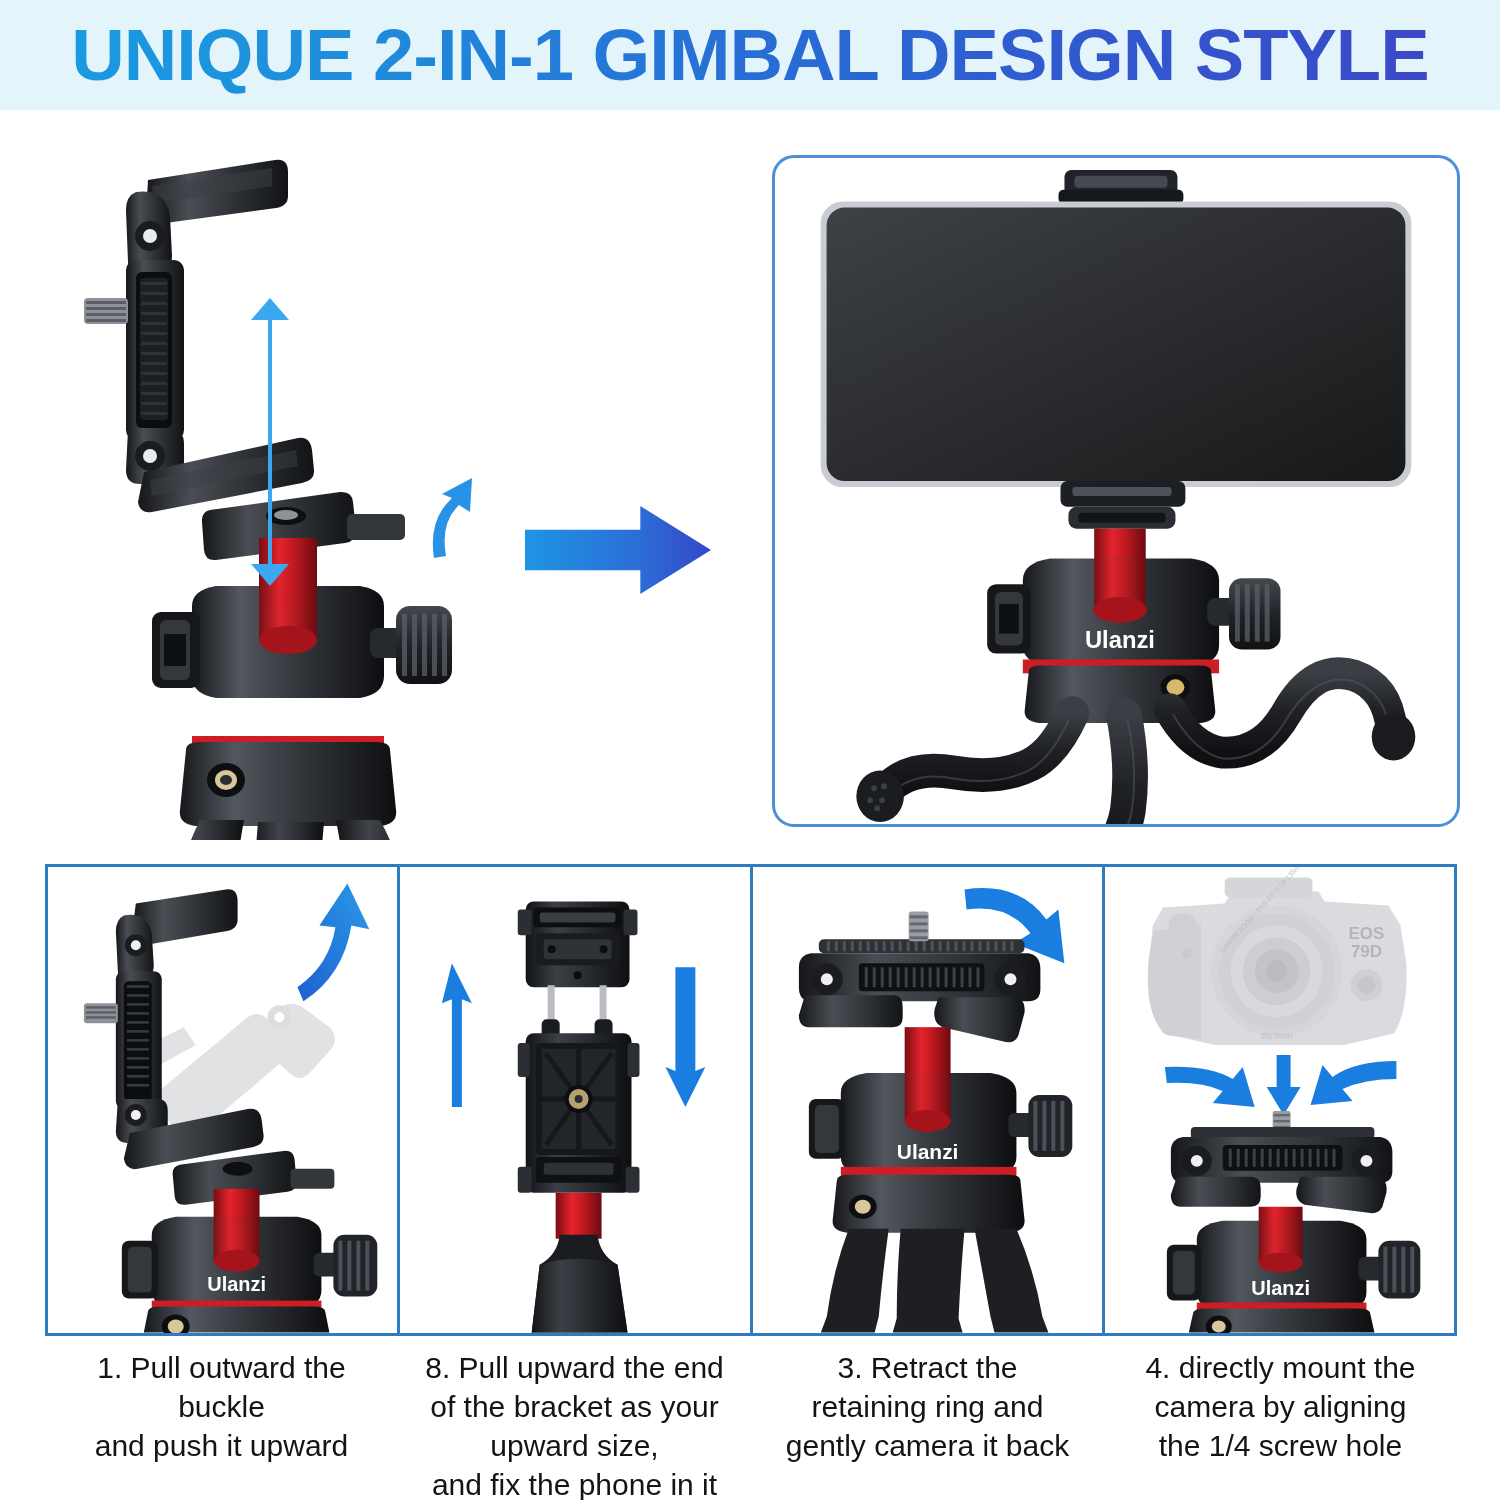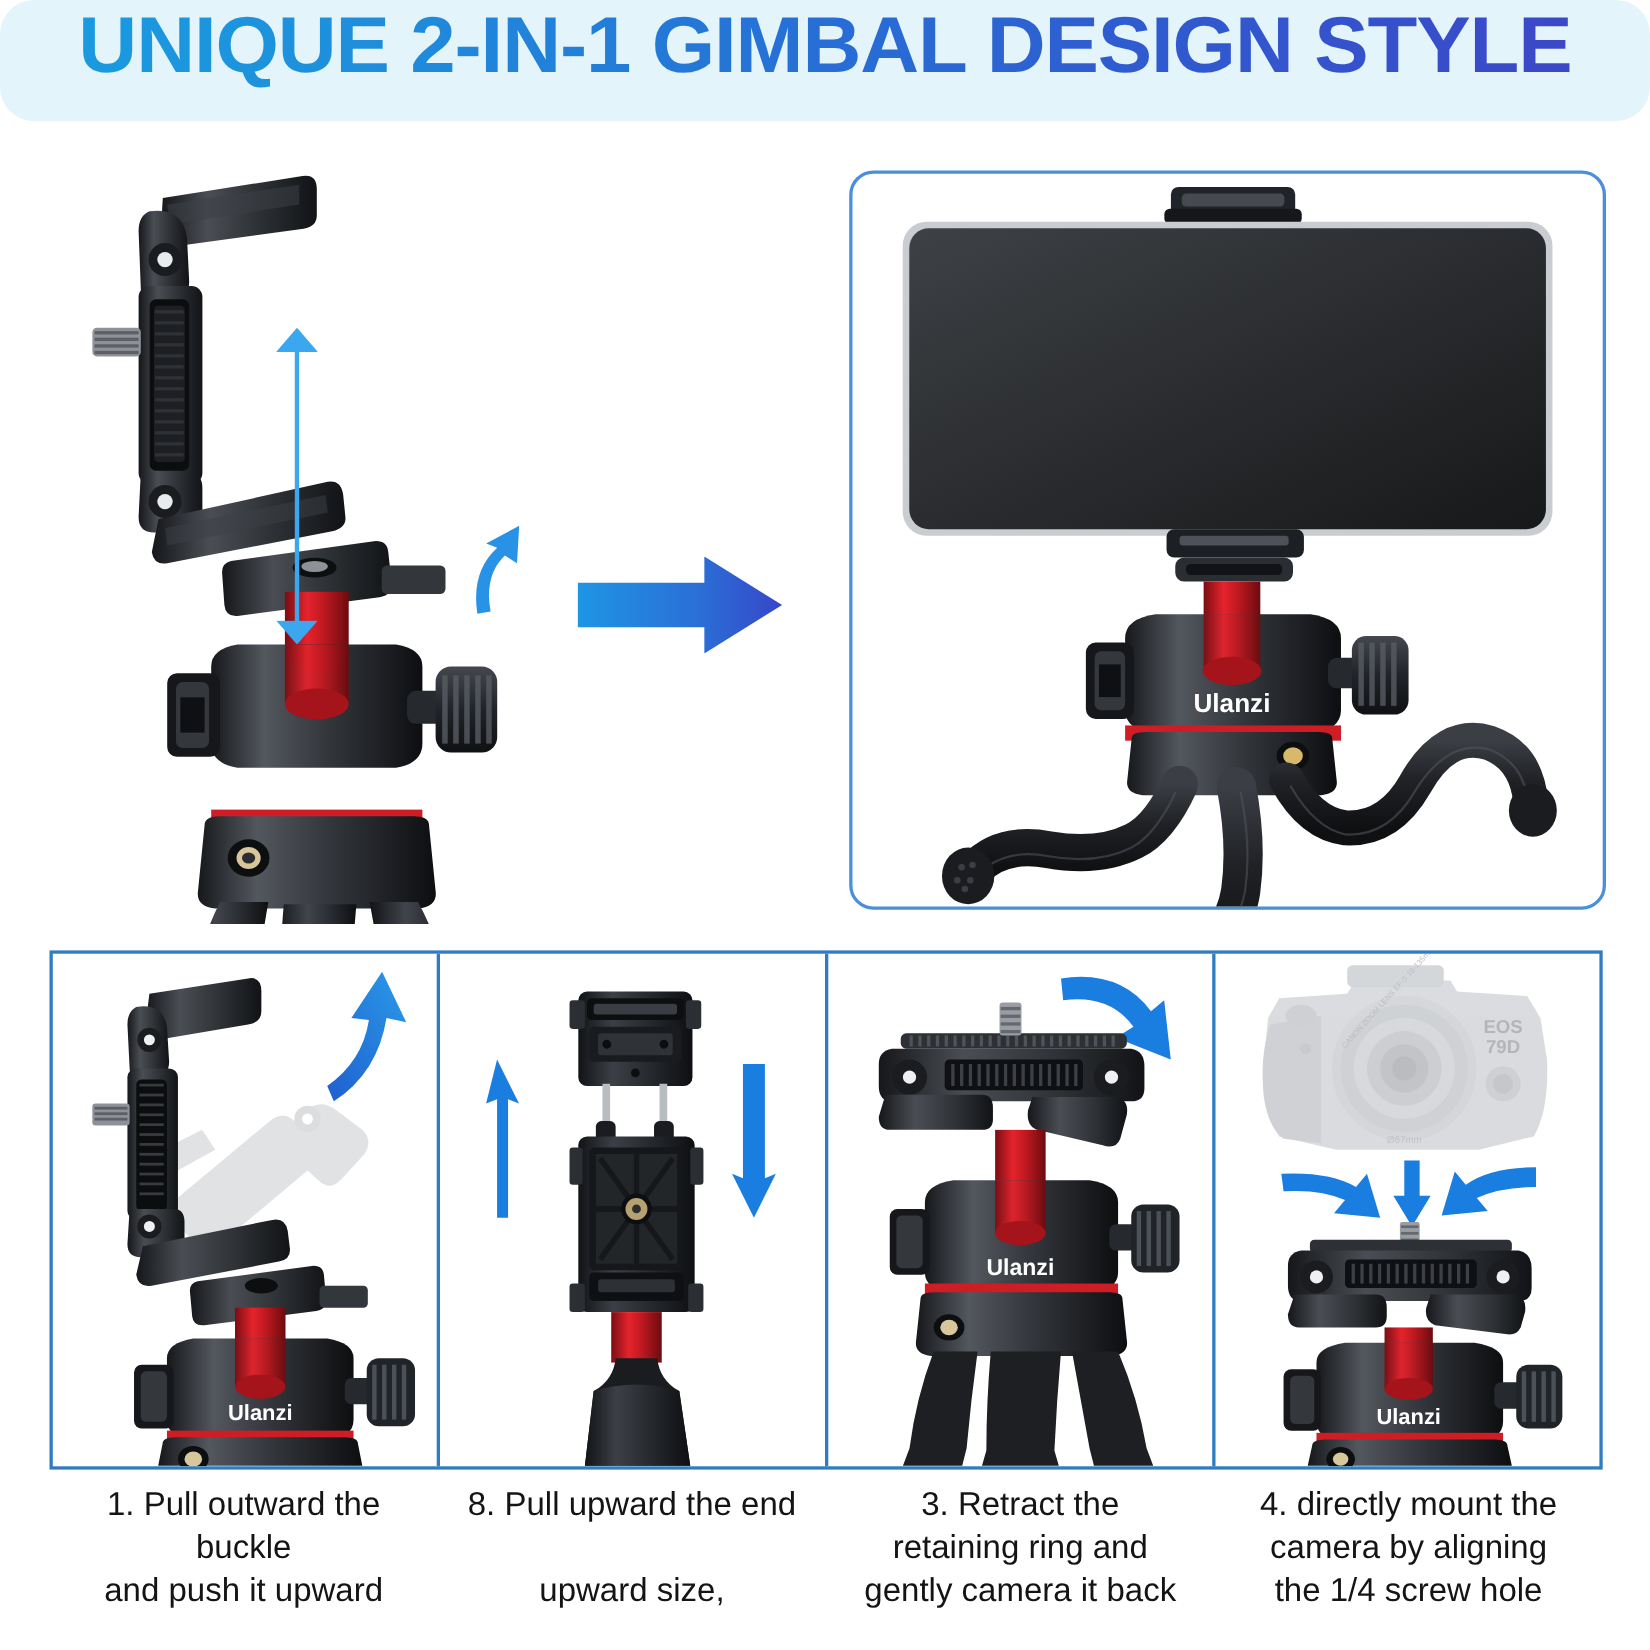--- a/index.html
+++ b/index.html
@@ -3,21 +3,21 @@
 <meta charset="utf-8">
 <style>
   * { box-sizing: border-box; margin: 0; padding: 0; }
   html, body { width: 1500px; height: 1500px; background: #ffffff; }
   body { font-family: "Liberation Sans", sans-serif; position: relative; overflow: hidden; }
 
   
   .header {
     position: absolute; left: 0; top: 0; width: 1500px; height: 110px;
     background: #e4f4fb;
-    display: flex; align-items: flex-start; justify-content: center; border-radius: 31px;
+    display: flex; align-items: center; justify-content: center;
   }
   .header-title {
     font-size: 72px; font-weight: 700; letter-spacing: -1px;
     white-space: nowrap;
     background: linear-gradient(90deg,#1a9ae0 0%, #1e8fdc 18%, #2670d6 48%, #2f5cd0 70%, #3b48c8 100%);
     -webkit-background-clip: text; background-clip: text;
     -webkit-text-fill-color: transparent; color: transparent;
     transform: scaleX(1.03);
   }
 
@@ -768,23 +768,23 @@
   </div>
 </div>
 
 <div class="captions">
   <div class="cap">
     <p><span>1. Pull outward the buckle</span><br>
        <span>and push it upward</span></p>
   </div>
   <div class="cap">
     <p><span>8. Pull upward the end</span><br>
-       <br>
+       <span>of the  bracket as your</span><br>
        <span>upward size,</span><br>
-       </p>
+       <span>and fix the phone in it</span></p>
   </div>
   <div class="cap">
     <p><span>3. Retract the</span><br>
        <span>retaining ring and</span><br>
        <span>gently camera it back</span></p>
   </div>
   <div class="cap">
     <p><span>4. directly mount the</span><br>
        <span>camera by aligning</span><br>
        <span>the 1/4 screw hole</span></p>

